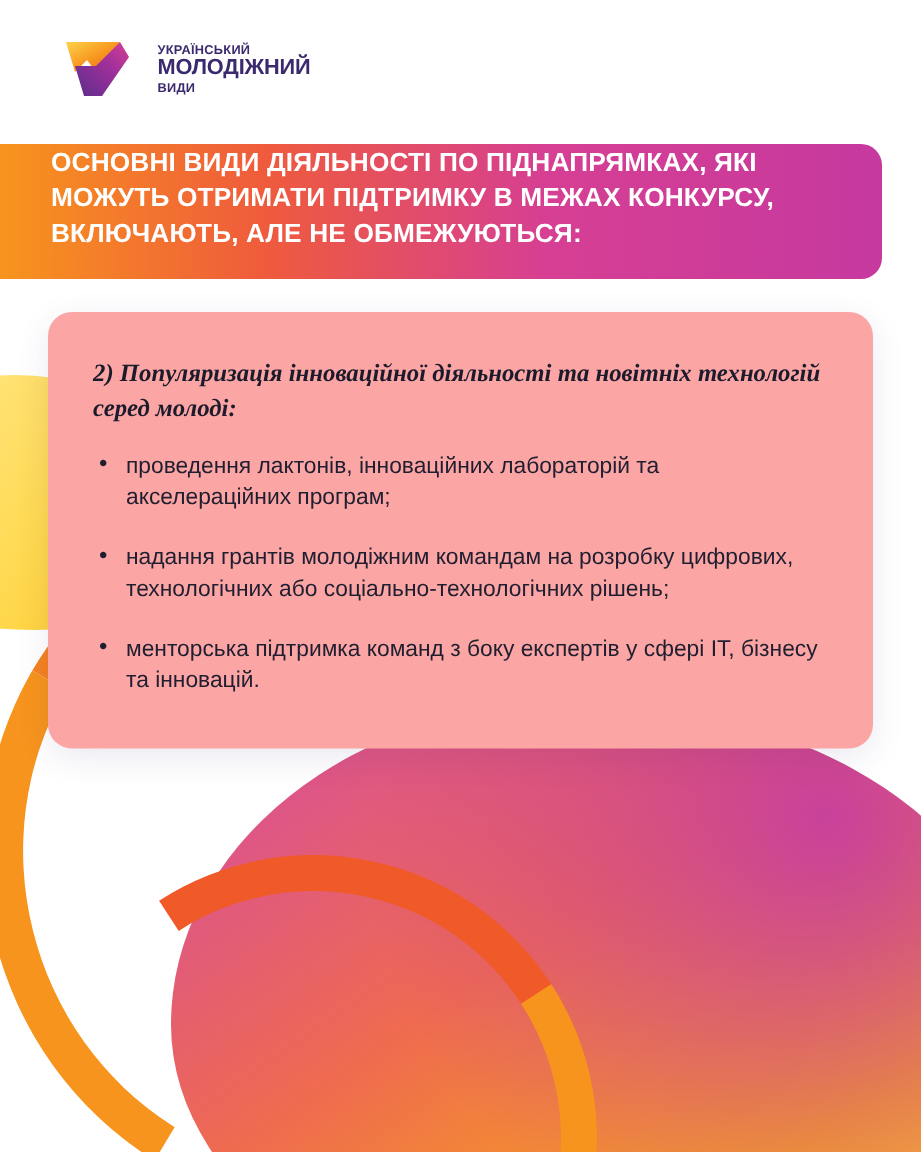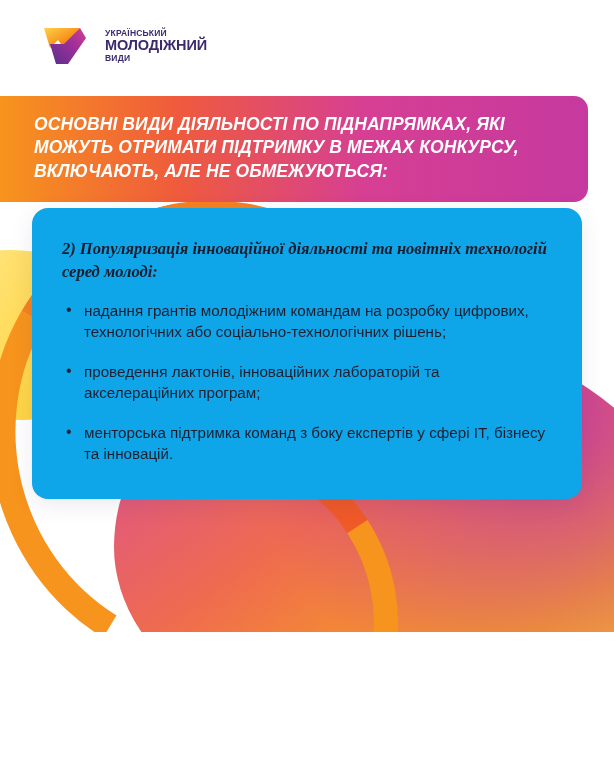--- a/index.html
+++ b/index.html
@@ -10,21 +10,21 @@
     width: 614px;
     height: 768px;
     background: #ffffff;
     font-family: "Liberation Sans", sans-serif;
     overflow: hidden;
   }
 
   .page {
     position: relative;
     width: 614px;
-    height: 632px;
+    height: 768px;
     background: #ffffff;
     overflow: hidden;
   }
 
   
   .blob-left-yellow {
     position: absolute;
     left: -120px;
     top: 250px;
     width: 260px;
@@ -107,46 +107,45 @@
     color: #3c2a6e;
     letter-spacing: 0.2px;
   }
 
   
   .heading-band {
     position: absolute;
     left: 0;
     top: 96px;
     width: 588px;
-    padding: 17px 30px 19px 34px;
+    padding: 1px 30px 19px 34px;
     box-sizing: border-box;
     background: linear-gradient(90deg, #f7941d 0%, #ef5b3c 30%, #d63f93 62%, #c6399f 100%);
     border-top-right-radius: 14px;
     border-bottom-right-radius: 14px;
     z-index: 4;
-    font-style: italic;
   }
   .heading-text {
     color: #ffffff;
     font-size: 17.5px;
     font-weight: 700;
     line-height: 1.34;
     letter-spacing: 0.1px;
     text-transform: uppercase;
     margin: 0;
   }
 
   
   .card {
     position: absolute;
     left: 32px;
     top: 208px;
     width: 550px;
     box-sizing: border-box;
-    background: #0ea5e9;
+    background: #fca5a5;
     border-radius: 16px;
     padding: 30px 30px 34px 30px;
     box-shadow: 0 6px 22px rgba(60, 42, 110, 0.10);
     z-index: 4;
   }
   .card-intro {
     font-family: "Liberation Serif", serif;
     font-style: italic;
     font-weight: 700;
     font-size: 16.5px;
@@ -215,19 +214,19 @@
     </div>
   </div>
 
   <div class="heading-band">
     <h1 class="heading-text">ОСНОВНІ ВИДИ ДІЯЛЬНОСТІ ПО ПІДНАПРЯМКАХ, ЯКІ МОЖУТЬ ОТРИМАТИ ПІДТРИМКУ В МЕЖАХ КОНКУРСУ, ВКЛЮЧАЮТЬ, АЛЕ НЕ ОБМЕЖУЮТЬСЯ:</h1>
   </div>
 
   <div class="card">
     <p class="card-intro">2) Популяризація інноваційної діяльності та новітніх технологій серед молоді:</p>
     <ul class="bullets">
+      <li>проведення лактонів, інноваційних лабораторій та акселераційних програм;</li>
       <li>надання грантів молодіжним командам на розробку цифрових, технологічних або соціально-технологічних рішень;</li>
-      <li>проведення лактонів, інноваційних лабораторій та акселераційних програм;</li>
       <li>менторська підтримка команд з боку експертів у сфері ІТ, бізнесу та інновацій.</li>
     </ul>
   </div>
 
 </div>
 
 </body></html>

